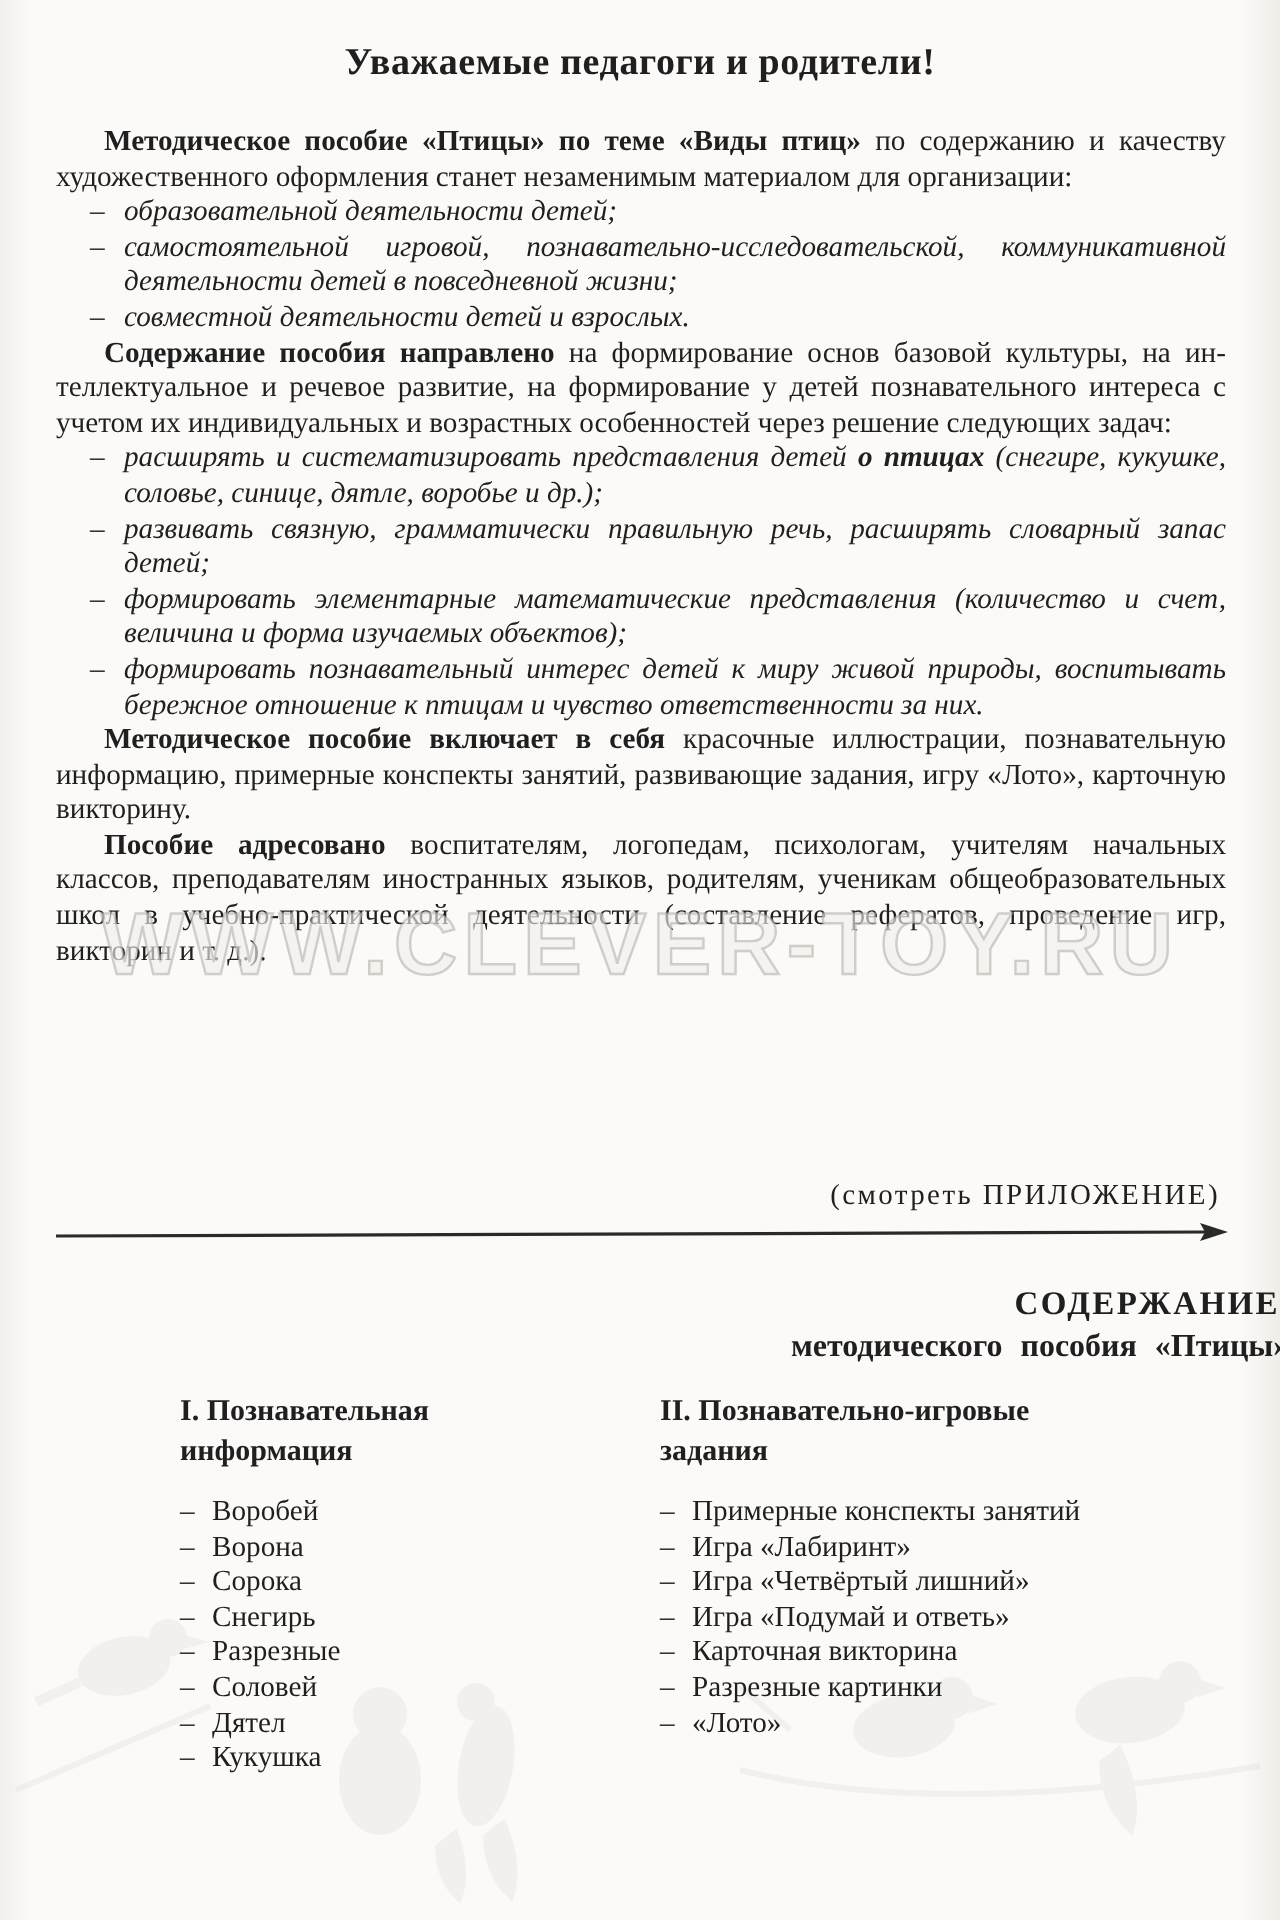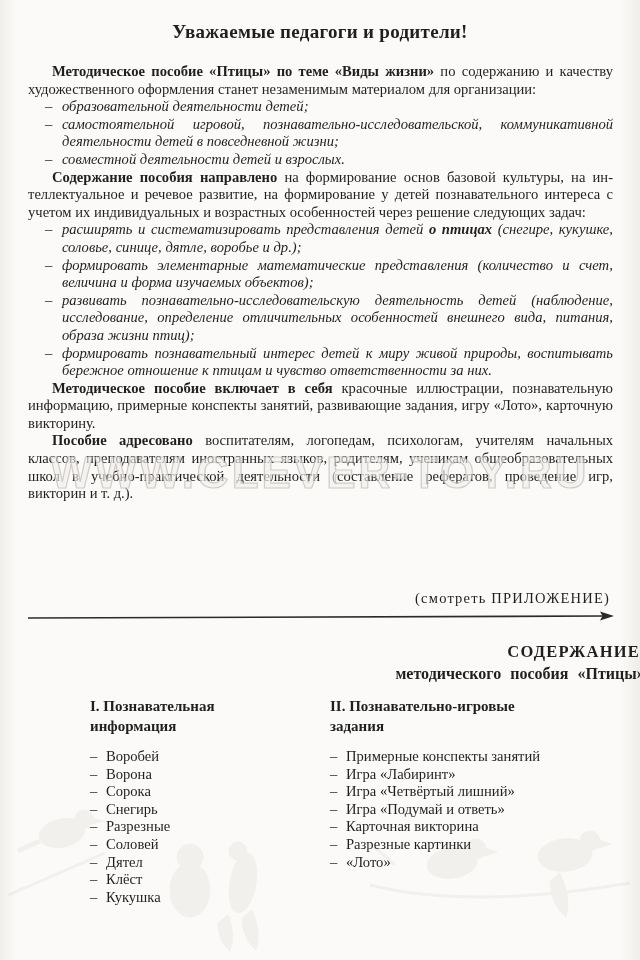--- a/index.html
+++ b/index.html
@@ -86,35 +86,35 @@
       <ellipse cx="565" cy="140" rx="27" ry="16" transform="rotate(-6 565 140)"></ellipse>
       <circle cx="590" cy="126" r="10"></circle>
       <polygon points="599,125 611,129 599,133"></polygon>
       <path d="M560,158 q12,26 6,44 q-16,-14 -16,-36 z"></path>
     </g>
   </svg>
 
   <div class="page-title">Уважаемые педагоги и родители!</div>
 
   <div class="text-block">
-    <p class="para"><b>Методическое пособие «Птицы» по теме «Виды жизни»</b><span> по содержанию и качеству художе­ственного оформления станет незаменимым материалом для организации:</span></p>
+    <p class="para"><b>Методическое пособие «Птицы» по теме «Виды птиц»</b><span> по содержанию и качеству художе­ственного оформления станет незаменимым материалом для организации:</span></p>
 
     <ul class="dash-list">
       <li>образовательной деятельности детей;</li>
       <li>самостоятельной игровой, познавательно-исследовательской, коммуникатив­ной деятельности детей в повседневной жизни;</li>
       <li>совместной деятельности детей и взрослых.</li>
     </ul>
 
 
     <p class="para"><b>Содержание пособия направлено</b><span> на формирование основ базовой культуры, на ин­теллектуальное и речевое развитие, на формирование у детей познавательного интереса с учетом их индивидуальных и возрастных особенностей через решение следующих задач:</span></p>
 
     <ul class="dash-list">
       <li><span>расширять и систематизировать представления детей </span><b>о птицах</b><span> (снегире, ку­кушке, соловье, синице, дятле, воробье и др.);</span></li>
+      <li>развивать связную, грамматически правильную речь, расширять словарный запас детей;</li>
       <li>формировать элементарные математические представления (количество и счет, величина и форма изучаемых объектов);</li>
-      <li>развивать познавательно-исследовательскую деятельность детей (наблюдение, исследование, определение отличительных особенностей внешнего вида, пита­ния, образа жизни птиц);</li>
       <li>формировать познавательный интерес детей к миру живой природы, воспитывать бережное отношение к птицам и чувство ответственности за них.</li>
     </ul>
 
     <p class="para"><b>Методическое пособие включает в себя</b><span> красочные иллюстрации, познавательную информацию, примерные конспекты занятий, развивающие задания, игру «Лото», кар­точную викторину.</span></p>
 
     <p class="para"><b>Пособие адресовано</b><span> воспитателям, логопедам, психологам, учителям начальных классов, преподавателям иностранных языков, родителям, ученикам общеобразова­тельных школ в учебно-практической деятельности (составление рефератов, проведе­ние игр, викторин и т. д.).</span></p>
   </div>
 
   <div class="watermark">WWW.CLEVER-TOY.RU</div>
 
@@ -135,21 +135,20 @@
         <div>информация</div>
       </div>
       <ul class="col-items">
         <li>Воробей</li>
         <li>Ворона</li>
         <li>Сорока</li>
         <li>Снегирь</li>
         <li>Разрезные</li>
         <li>Соловей</li>
         <li>Дятел</li>
-        <li>Клёст</li>
         <li>Кукушка</li>
       </ul>
     </div>
     <div class="col col2">
       <div class="col-header">
         <div>II. Познавательно-игровые</div>
         <div>задания</div>
       </div>
       <ul class="col-items">
         <li>Примерные конспекты занятий</li>

